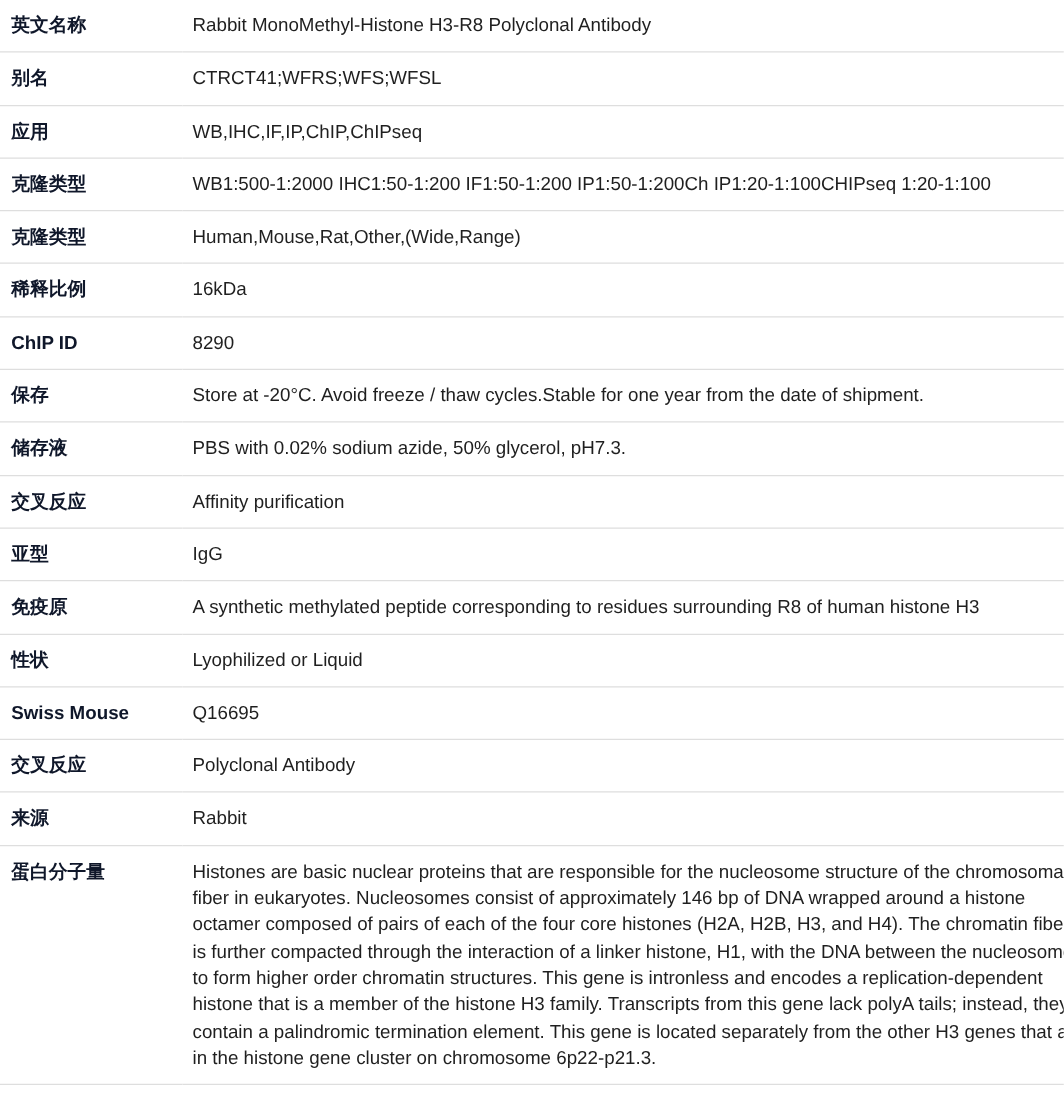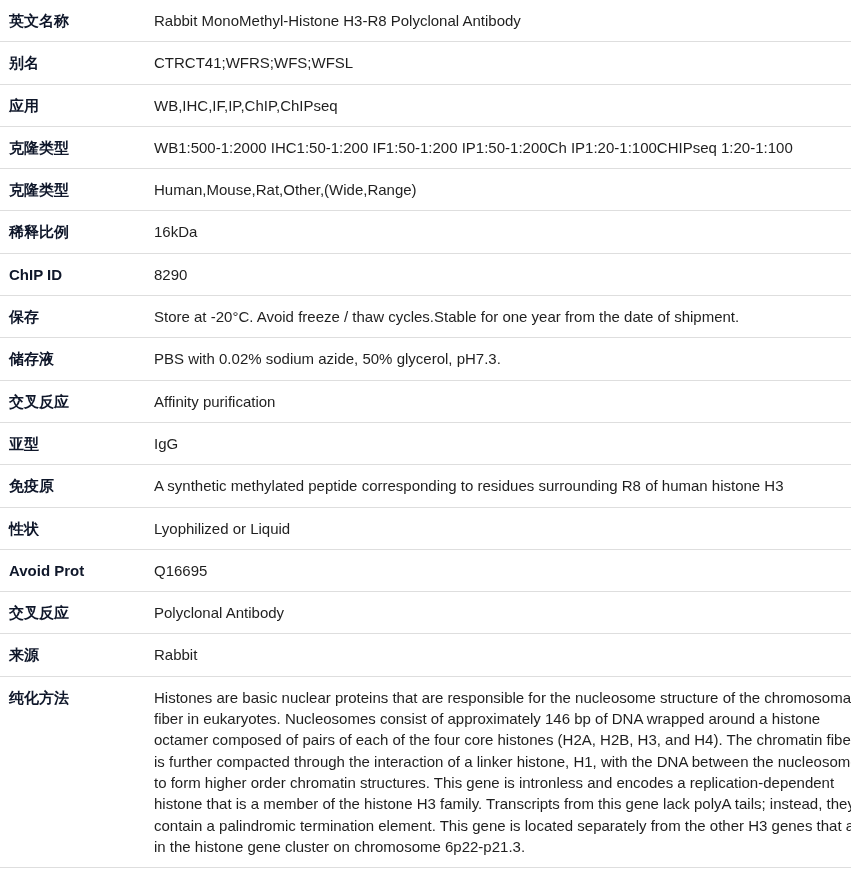--- a/index.html
+++ b/index.html
@@ -95,29 +95,29 @@
       </tr>
       <tr>
         <td class="label-cell">免疫原</td>
         <td class="value-cell">A synthetic methylated peptide corresponding to residues surrounding R8 of human histone H3</td>
       </tr>
       <tr>
         <td class="label-cell">性状</td>
         <td class="value-cell">Lyophilized or Liquid</td>
       </tr>
       <tr>
-        <td class="label-cell">Avoid Prot</td>
+        <td class="label-cell">Swiss Mouse</td>
         <td class="value-cell">Q16695</td>
       </tr>
       <tr>
         <td class="label-cell">交叉反应</td>
         <td class="value-cell">Polyclonal Antibody</td>
       </tr>
       <tr>
         <td class="label-cell">来源</td>
         <td class="value-cell">Rabbit</td>
       </tr>
       <tr>
-        <td class="label-cell">纯化方法</td>
+        <td class="label-cell">蛋白分子量</td>
         <td class="value-cell">Histones are basic nuclear proteins that are responsible for the nucleosome structure of the chromosomal fiber in eukaryotes. Nucleosomes consist of approximately 146 bp of DNA wrapped around a histone octamer composed of pairs of each of the four core histones (H2A, H2B, H3, and H4). The chromatin fiber is further compacted through the interaction of a linker histone, H1, with the DNA between the nucleosomes to form higher order chromatin structures. This gene is intronless and encodes a replication-dependent histone that is a member of the histone H3 family. Transcripts from this gene lack polyA tails; instead, they contain a palindromic termination element. This gene is located separately from the other H3 genes that are in the histone gene cluster on chromosome 6p22-p21.3.</td>
       </tr>
     </tbody>
 </table>
 
 </body></html>

